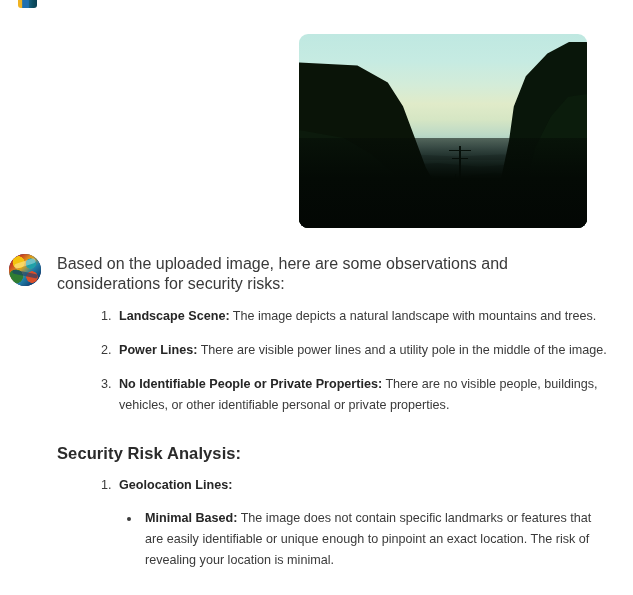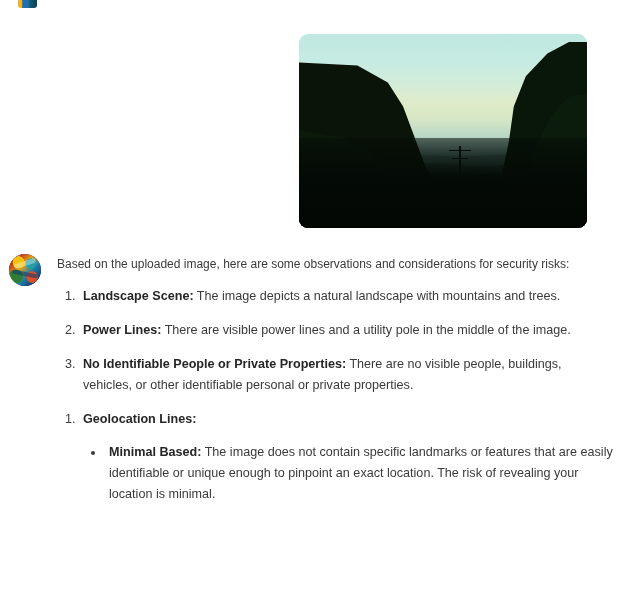--- a/index.html
+++ b/index.html
@@ -182,21 +182,21 @@
     border-radius: 3px;
   }
 
   .msg {
     position: absolute;
     left: 57px;
     top: 254px;
     width: 556px;
   }
   .intro {
-    font-size: 12px;
+    font-size: 16px;
     line-height: 20px;
     color: #3a3a3a;
     margin: 0;
   }
   h3.section {
     font-size: 16.5px;
     font-weight: 600;
     color: #2b2b2b;
     margin: 28px 0 0 0;
     letter-spacing: 0.1px;
@@ -205,20 +205,21 @@
     margin: 12px 0 0 0;
     padding-left: 22px;
     list-style: decimal;
   }
   ol.num > li {
     font-size: 12.6px;
     line-height: 21px;
     color: #3a3a3a;
     margin-bottom: 13px;
     padding-left: 4px;
+    margin-left: 36px;
   }
   ol.num > li::marker { color: #3a3a3a; }
   ul.bul {
     margin: 12px 0 0 0;
     padding-left: 22px;
     list-style: disc;
   }
   ul.bul > li {
     font-size: 12.6px;
     line-height: 21px;
@@ -271,20 +272,21 @@
       <span class="b">Landscape Scene:</span><span> The image depicts a natural landscape with mountains and trees.</span>
     </li>
     <li>
       <span class="b">Power Lines:</span><span> There are visible power lines and a utility pole in the middle of the image.</span>
     </li>
     <li>
       <span class="b">No Identifiable People or Private Properties:</span><span> There are no visible people, buildings, vehicles, or other identifiable personal or private properties.</span>
     </li>
   </ol>
 
+  <h3 class="section">Security Risk Analysis:</h3>
 
   <ol class="num">
     <li>
       <span class="b">Geolocation Lines:</span><span></span>
       <ul class="bul nested">
         <li>
           <span class="b">Minimal Based:</span><span> The image does not contain specific landmarks or features that are easily identifiable or unique enough to pinpoint an exact location. The risk of revealing your location is minimal.</span>
         </li>
       </ul>
     </li>

